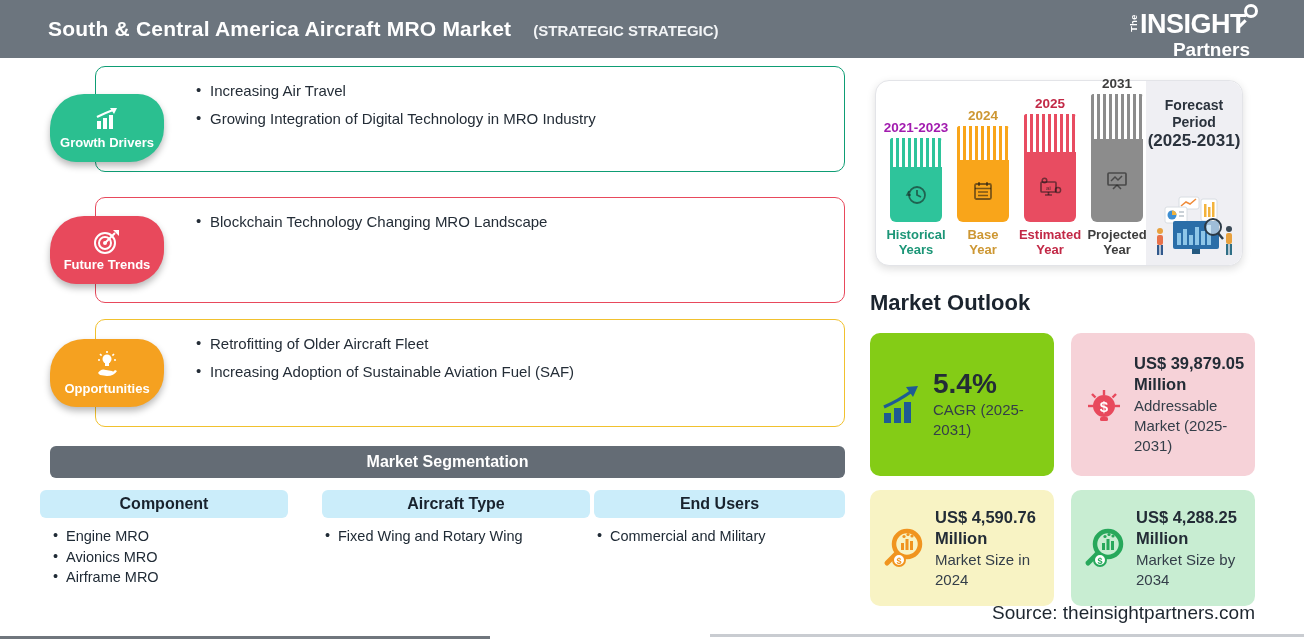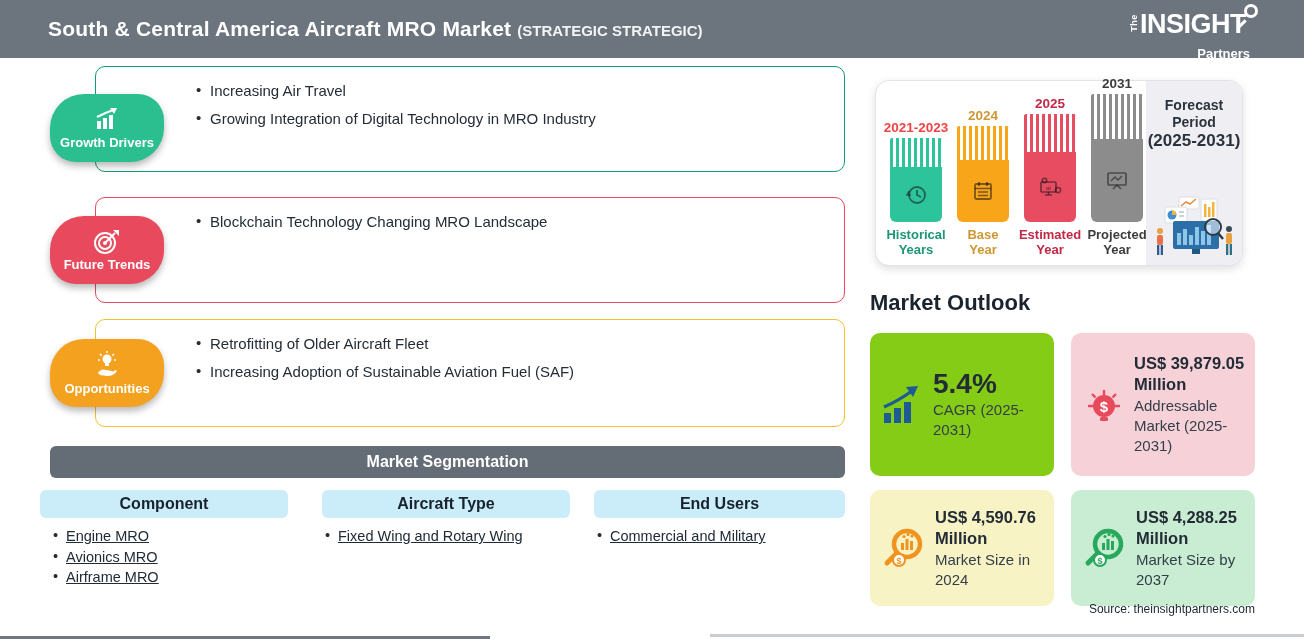--- a/index.html
+++ b/index.html
@@ -1,44 +1,44 @@
 <!DOCTYPE html>
 <html><head>
 <meta charset="utf-8">
 <style>
   * { margin:0; padding:0; box-sizing:border-box; }
   body { font-family:"Liberation Sans", sans-serif; background:#ffffff; }
   .page { position:relative; width:1304px; height:639px; background:#ffffff; overflow:hidden; }
 
   
   .header { position:absolute; left:0; top:0; width:1304px; height:58px; background:#6C757E; display:flex; align-items:center; }
-  .header-titles { display:flex; align-items:baseline; gap:6px; padding-left:48px; }
+  .header-titles { display:flex; align-items:baseline; gap:22px; padding-left:48px; }
   .page-title { color:#ffffff; font-size:21px; font-weight:700; letter-spacing:.2px; }
   .page-subtitle { color:#f2f4f6; font-size:15px; font-weight:700; }
   .logo { position:absolute; right:58px; top:9px; color:#ffffff; height:40px; }
   .logo-the { position:absolute; left:-15px; top:9px; transform:rotate(-90deg); font-size:9px; font-weight:700; letter-spacing:.5px; }
   .logo-name { font-size:27px; font-weight:800; letter-spacing:-.5px; line-height:30px; }
   .logo-glass { position:absolute; right:-12px; top:-5px; width:14px; height:14px; border:3px solid #fff; border-radius:50%; }
   .logo-glass::after { content:''; position:absolute; left:-6px; top:12px; width:3px; height:9px; background:#fff; transform:rotate(45deg); }
-  .logo-sub { position:absolute; right:-4px; bottom:-12px; font-size:13px; font-weight:600; }
+  .logo-sub { position:absolute; right:-4px; bottom:-12px; font-size:19px; font-weight:600; }
 
   
   .sec-box { position:absolute; left:95px; width:750px; border:1.5px solid var(--accent); border-radius:10px; background:#fff; }
   .sec-box ul { list-style:none; padding:15px 20px 0 100px; }
   .sec-box li { font-size:15px; color:#242d37; line-height:18px; margin-bottom:10px; padding-left:14px; position:relative; }
   .sec-box li::before { content:'•'; position:absolute; left:0; top:-1px; font-size:15px; color:#242d37; }
   .badge { position:absolute; left:50px; width:114px; height:68px; background:var(--accent); border-radius:34px 26px 34px 26px; box-shadow:0 4px 7px rgba(0,0,0,.28); display:flex; flex-direction:column; align-items:center; justify-content:center; z-index:2; }
   .badge-label { color:#fff; font-size:13px; font-weight:700; margin-top:2px; white-space:nowrap; }
   .badge svg { display:block; }
 
   
   .seg-bar { position:absolute; left:50px; top:446px; width:795px; height:32px; background:#646C75; border-radius:6px; display:flex; align-items:center; justify-content:center; color:#fff; font-size:16px; font-weight:700; }
   .seg-col-header { position:absolute; top:490px; height:28px; background:#CBEDFA; border-radius:6px; display:flex; align-items:center; justify-content:center; font-size:16px; font-weight:700; color:#18222d; }
   .seg-list { position:absolute; top:526px; list-style:none; }
-  .seg-list li { font-size:14.5px; color:#202b36; line-height:20.5px; padding-left:13px; position:relative;text-decoration:underline; }
+  .seg-list li { font-size:14.5px; color:#202b36; line-height:20.5px; padding-left:13px; position:relative; }
   .seg-list li::before { content:'•'; position:absolute; left:0; top:-1px; color:#202b36; }
 
   
   .timeline-card { position:absolute; left:875px; top:80px; width:368px; height:186px; background:#fff; border:1px solid #e3e4e8; border-radius:14px; box-shadow:0 3px 9px rgba(0,0,0,.13); }
   .tl-bars { position:absolute; left:12px; top:4px; height:176px; display:flex; align-items:flex-end; gap:11px; }
   .tl-bar { display:flex; flex-direction:column; align-items:center; width:56px; }
   .tl-year { font-size:13.5px; font-weight:700; white-space:nowrap; margin-bottom:3px; }
   .tl-rect { width:52px; border-radius:3px 3px 6px 6px; overflow:hidden; display:flex; flex-direction:column; background:var(--c); }
   .tl-stripes { height:35%; background:repeating-linear-gradient(90deg,var(--c) 0 3px,#ffffff 3px 6px); }
   .tl-solid { flex:1; display:flex; align-items:center; justify-content:center; color:rgba(20,20,20,.55); }
@@ -49,21 +49,21 @@
   .forecast-illustration { position:absolute; left:5px; bottom:6px; }
 
   
   .outlook-title { position:absolute; left:870px; top:290px; font-size:22px; font-weight:700; color:#1b242e; }
   .stat-card { position:absolute; width:184px; border-radius:10px; display:flex; align-items:center; padding:10px 10px 10px 12px; gap:9px; }
   .stat-icon { flex:0 0 42px; display:flex; align-items:center; justify-content:center; }
   .stat-text { flex:1; }
   .stat-value { font-size:16.5px; font-weight:700; color:#232c36; line-height:21px; }
   .stat-value.big { font-size:28px; line-height:30px; }
   .stat-label { font-size:15px; color:#343e49; line-height:20px; margin-top:1px; }
-  .source-line { position:absolute; right:49px; top:602px; font-size:12px; color:#1d262f; }
+  .source-line { position:absolute; right:49px; top:602px; font-size:19px; color:#1d262f; }
 
   
   .sliver-left { position:absolute; left:0; bottom:0; width:490px; height:3px; background:#70767d; }
   .sliver-right { position:absolute; left:710px; bottom:2px; width:594px; height:3px; background:#c9ccd1; }
 </style>
 </head>
 <body>
 
 <div class="page">
 
@@ -129,40 +129,40 @@
       <line x1="5" y1="9" x2="7" y2="9" stroke="#fff" stroke-width="1.6"></line>
       <line x1="21" y1="9" x2="23" y2="9" stroke="#fff" stroke-width="1.6"></line>
       <path d="M5 22 Q8 17 13 19 L19 20 Q21 20.5 20 22 L14 22 Q20 22 22 19 L24 20 Q21 25 14 25 L7 24 Z" fill="#fff"></path>
     </svg>
     <span class="badge-label">Opportunities</span>
   </div>
 
   <div class="seg-bar">Market Segmentation</div>
 
   <div class="seg-col-header" style="left:40px;width:248px;">Component</div>
-  <div class="seg-col-header" style="left:322px;width:248px;">Aircraft Type</div>
+  <div class="seg-col-header" style="left:322px;width:268px;">Aircraft Type</div>
   <div class="seg-col-header" style="left:594px;width:251px;">End Users</div>
 
   <ul class="seg-list" style="left:53px;">
     <li>Engine MRO</li>
     <li>Avionics MRO</li>
     <li>Airframe MRO</li>
   </ul>
   <ul class="seg-list" style="left:325px;">
     <li>Fixed Wing and Rotary Wing</li>
   </ul>
   <ul class="seg-list" style="left:597px;">
     <li>Commercial and Military</li>
   </ul>
 
   <div class="timeline-card">
     <div class="tl-bars">
 
       <div class="tl-bar" style="--c: #2EC49B;">
-        <div class="tl-year" style="color: #ef4444;">2021-2023</div>
+        <div class="tl-year" style="color: #a21caf;">2021-2023</div>
         <div class="tl-rect" style="height: 84px;">
           <div class="tl-stripes"></div>
           <div class="tl-solid">
             <svg width="24" height="24" viewBox="0 0 24 24">
               <circle cx="13" cy="12" r="8" stroke="currentColor" stroke-width="1.8" fill="none"></circle>
               <path d="M13 7 L13 12 L17 14" stroke="currentColor" stroke-width="1.8" fill="none"></path>
               <path d="M5 8 L3 12 L7 12" stroke="currentColor" stroke-width="1.6" fill="none"></path>
             </svg>
           </div>
         </div>
@@ -329,21 +329,21 @@
         <rect x="28" y="15" width="3" height="9" fill="currentColor"></rect>
         <circle cx="22" cy="10.5" r="1.6" fill="currentColor"></circle>
         <circle cx="26" cy="8.5" r="1.6" fill="currentColor"></circle>
         <circle cx="30" cy="10" r="1.6" fill="currentColor"></circle>
         <circle cx="17" cy="34" r="6" fill="#ffffff" stroke="currentColor" stroke-width="2"></circle>
         <text x="17" y="38" font-size="9" font-weight="bold" fill="currentColor" text-anchor="middle">$</text>
       </svg>
     </div>
     <div class="stat-text">
       <div class="stat-value">US$ 4,288.25 Million</div>
-      <div class="stat-label">Market Size by 2037</div>
+      <div class="stat-label">Market Size by 2034</div>
     </div>
   </div>
 
   <div class="source-line">Source: theinsightpartners.com</div>
 
   <div class="sliver-left"></div>
   <div class="sliver-right"></div>
 </div>
 
 </body></html>

